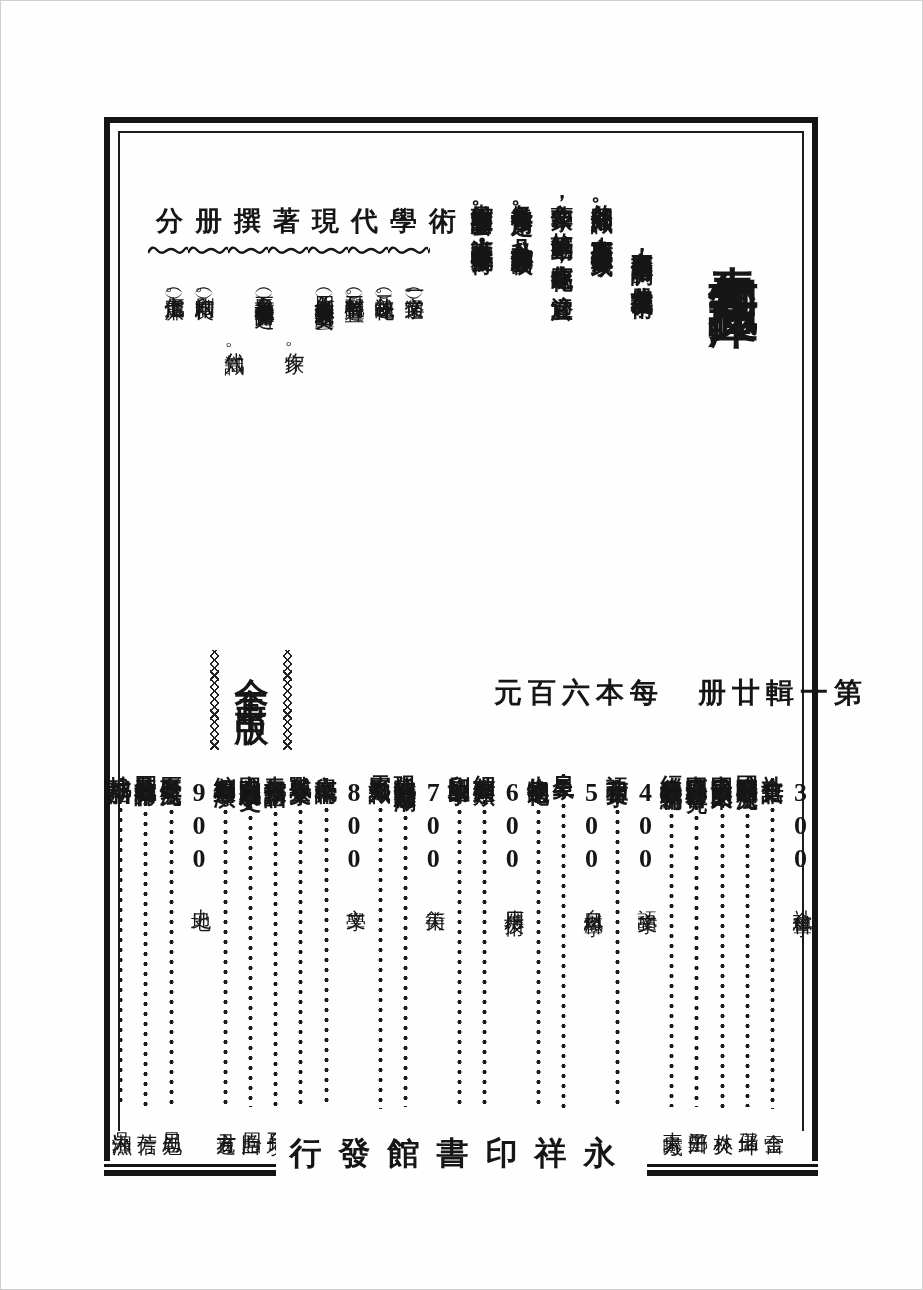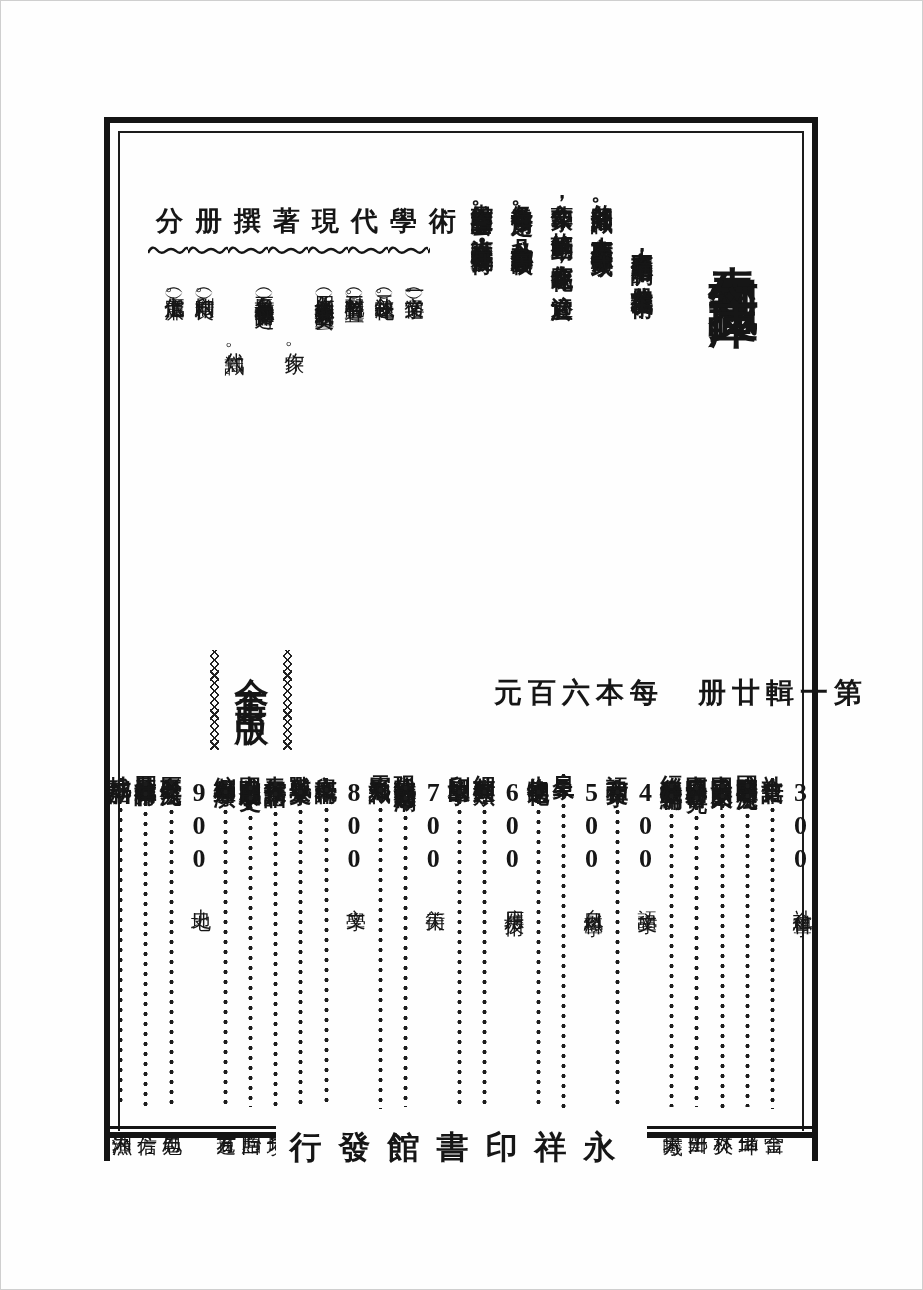--- a/index.html
+++ b/index.html
@@ -80,21 +80,21 @@
   .book-title{font-size:22px;font-weight:bold;letter-spacing:2px;line-height:1.15;}
   .book-dots{
     flex:1 1 auto;width:5px;align-self:center;margin:9px 0;min-height:14px;
     background-image:radial-gradient(circle at 50% 50%,#1b1b1b 1.8px,transparent 2.3px);
     background-size:5px 10px;background-repeat:repeat-y;
   }
   .book-author{font-size:20px;letter-spacing:2px;line-height:1.15;}
   
   .publisher-row{
     position:absolute;left:104px;width:714px;top:1126px;height:50px;
-    display:flex;align-items:flex-start;
+    display:flex;align-items:flex-end;
   }
   .publisher-row .rule{flex:1;height:12px;border-top:3px solid #141414;border-bottom:6px solid #141414;box-sizing:border-box;}
   .publisher-text{
     padding:0 14px;font-size:32px;font-weight:bold;letter-spacing:17px;
     white-space:nowrap;background:#fefefe;
   }
 </style>
 </head>
 <body>
 

